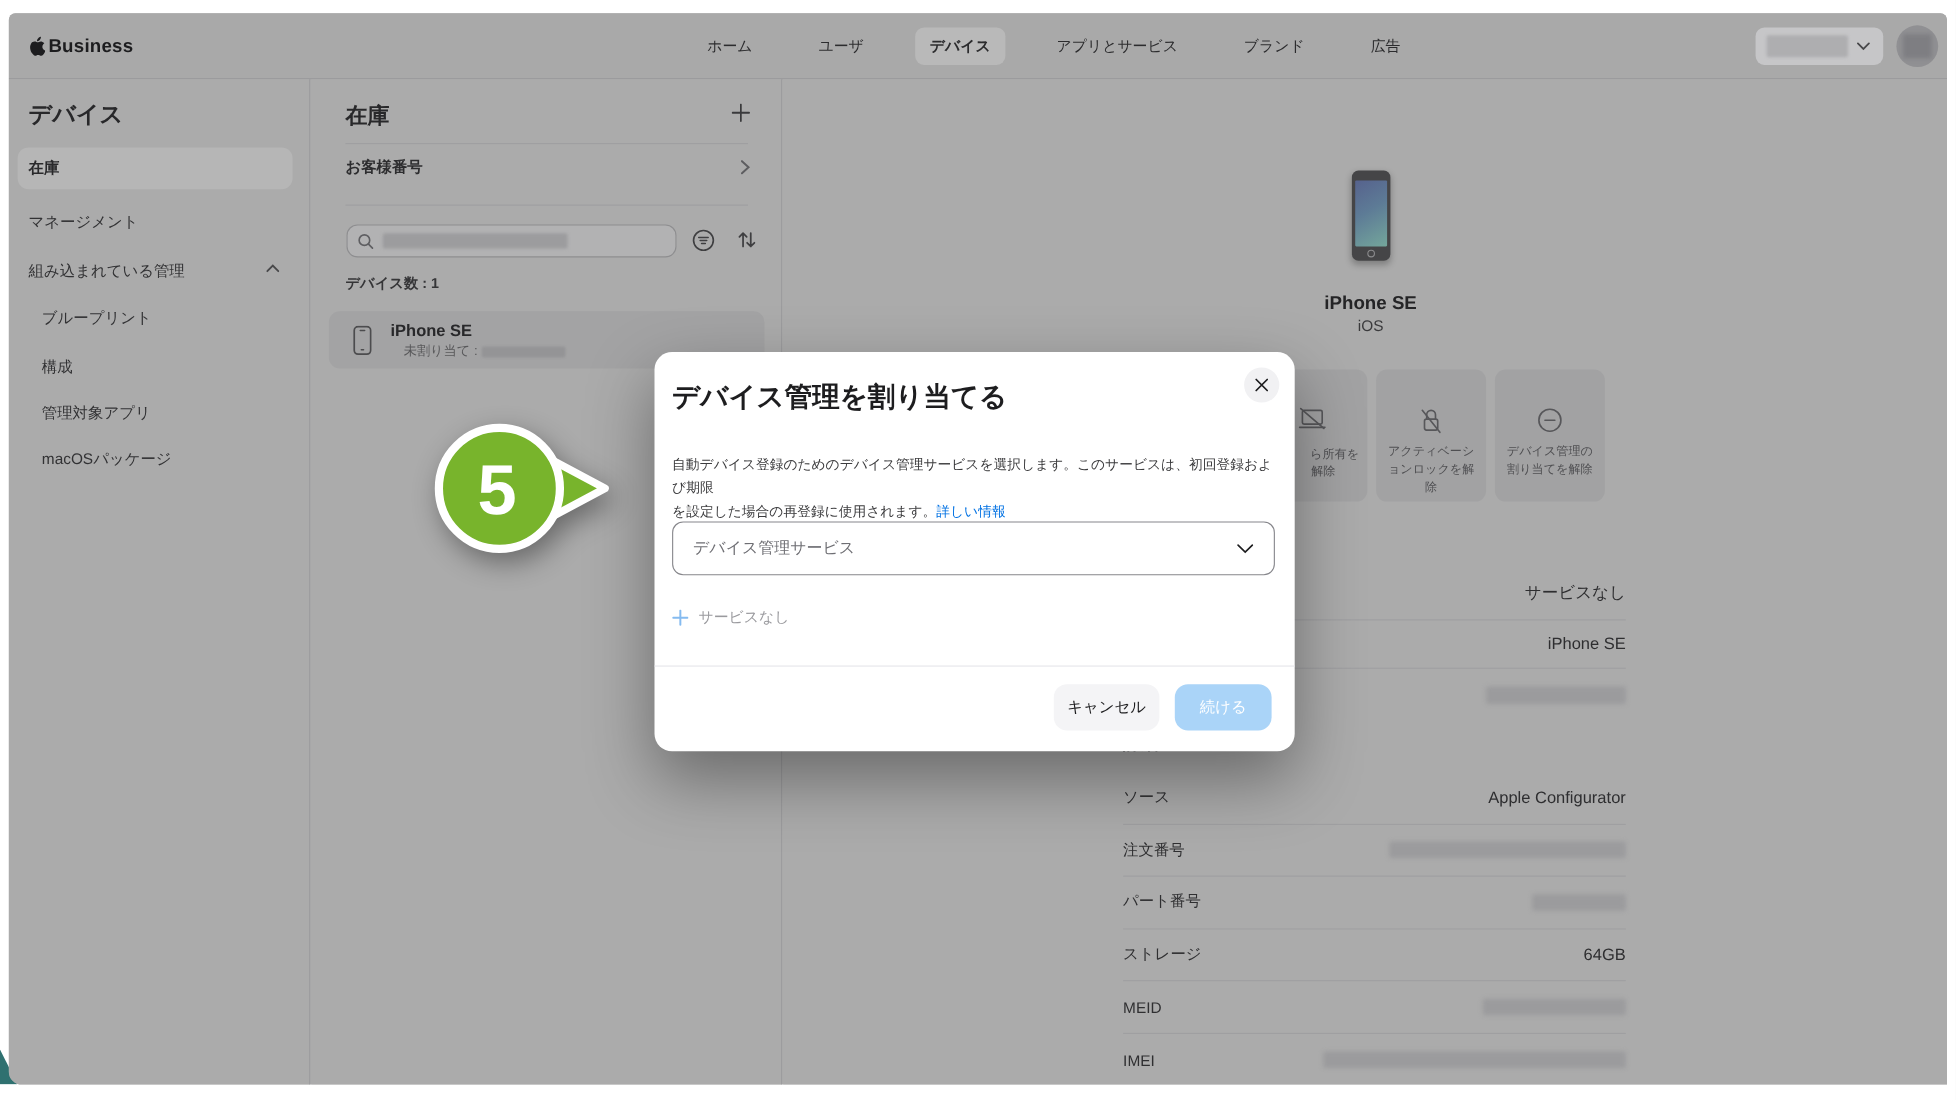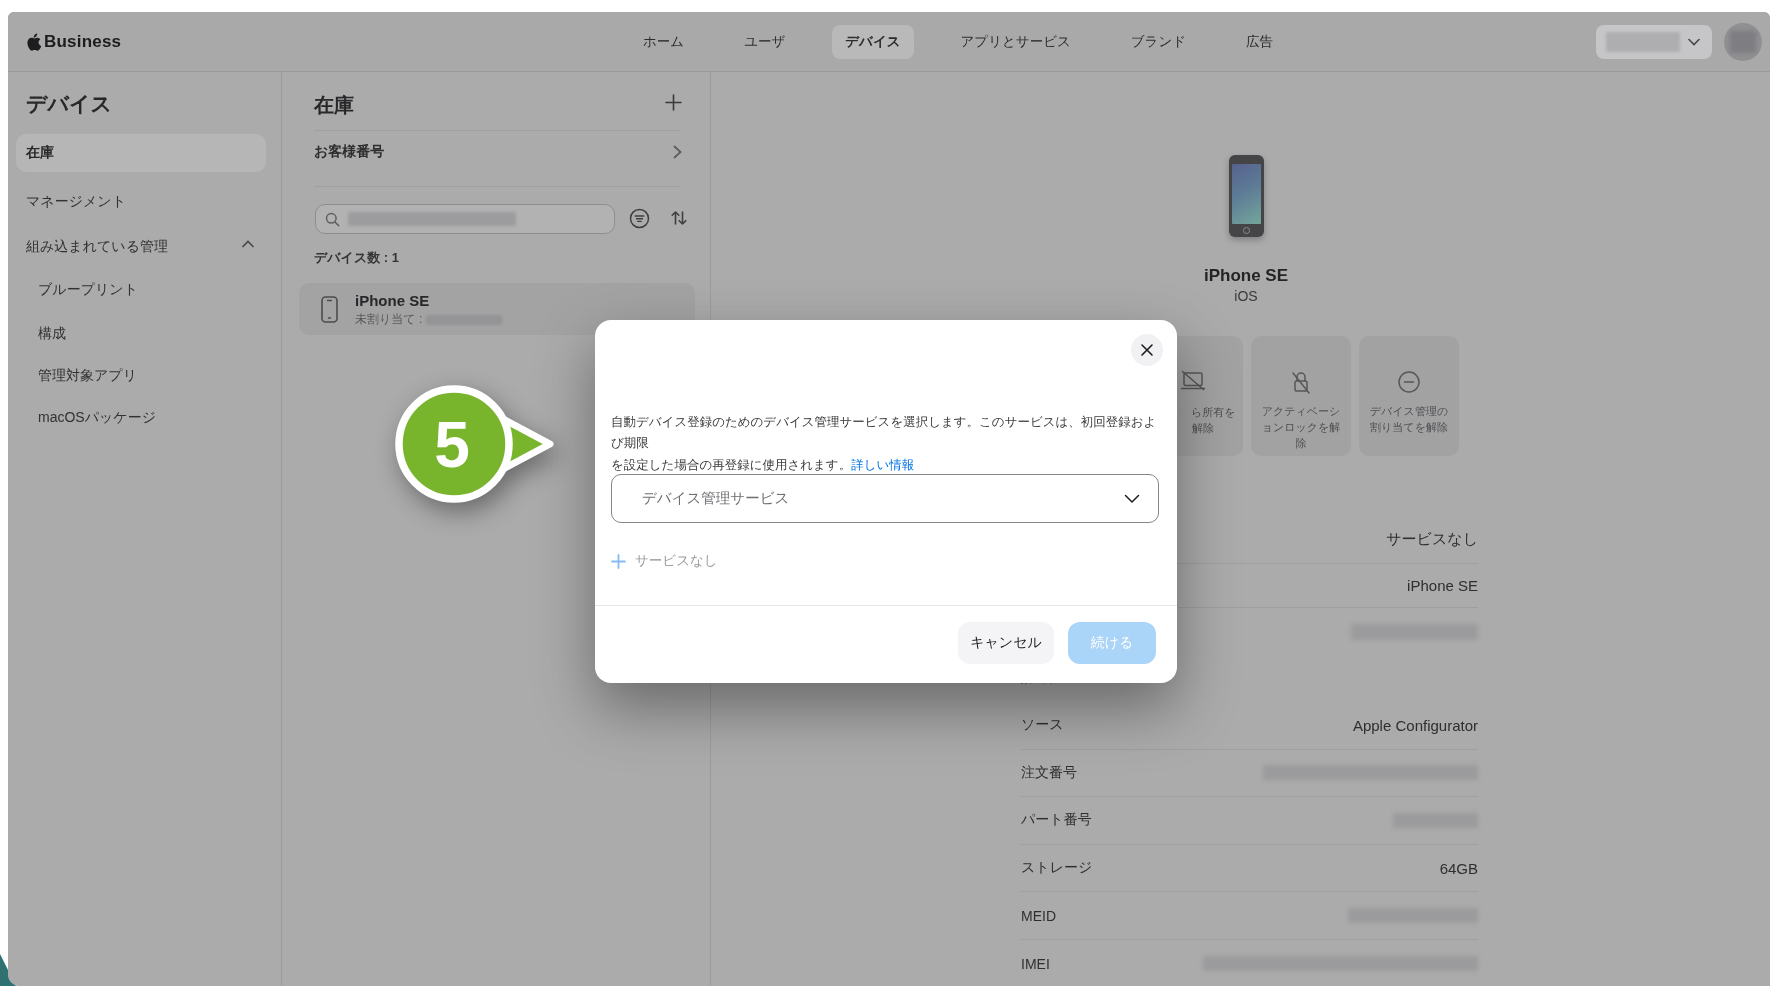--- a/index.html
+++ b/index.html
@@ -48,21 +48,21 @@
   .searchbox { position:absolute; left:32px; top:132px; width:300px; height:30px; background:#b2b2b3;
                border:1.5px solid #8e8e90; border-radius:10px; display:flex; align-items:center; }
   .search-redact { margin-left:8px; width:168px; height:14px; background:#9c9c9e; border-radius:2px; filter:blur(1.5px); }
   .filter-btn { position:absolute; left:346px; top:136px; }
   .sort-btn { position:absolute; left:386px; top:136px; }
   .count-label { position:absolute; left:31px; top:177px; font-size:13px; font-weight:700; color:#353537; }
   .device-card { position:absolute; left:16px; top:211px; width:396px; height:52px; background:#a3a3a4;
                  border-radius:10px; }
   .device-phone-icon { position:absolute; left:22px; top:13px; }
   .device-name { position:absolute; left:56px; top:9px; font-size:15px; font-weight:700; color:#28282a; }
-  .device-status { position:absolute; left:56px; top:28px; font-size:12px; color:#58585a; display:flex; align-items:center; }
+  .device-status { position:absolute; left:68px; top:28px; font-size:12px; color:#58585a; display:flex; align-items:center; }
   .device-redact { margin-left:4px; width:76px; height:10px; background:#949496; border-radius:2px; filter:blur(1.2px); }
   
   .rightpanel { position:absolute; left:704px; top:60px; right:0; bottom:0; background:#ababab; }
   .hero-phone { position:absolute; left:517px; top:83px; width:35px; height:82px; background:#454547;
                 border-radius:6px; box-shadow:0 3px 6px rgba(0,0,0,.25); }
   .hero-screen { position:absolute; left:3px; top:9px; right:3px; bottom:13px; border-radius:1px;
                  background:linear-gradient(160deg,#8franch 0%); 
                  background:linear-gradient(150deg,#56628d 0%,#5d7b96 45%,#74a69b 100%); }
   .hero-home { position:absolute; left:50%; bottom:3px; width:7px; height:7px; margin-left:-3.5px;
                border:1px solid #8a8a8c; border-radius:50%; }
@@ -92,21 +92,21 @@
   
   .modal { position:absolute; left:587px; top:308px; width:582px; height:363px; background:#ffffff;
            border-radius:16px; box-shadow:0 25px 60px rgba(0,0,0,.38); z-index:10; }
   .modal-title { position:absolute; left:16px; top:24px; font-size:25px; font-weight:700; color:#1d1d1f; }
   .modal-close { position:absolute; right:14px; top:14px; width:32px; height:32px; border-radius:50%;
                  background:#f1f1f3; display:flex; align-items:center; justify-content:center; cursor:pointer; }
   .modal-desc { position:absolute; left:16px; top:92px; width:552px; font-size:12.5px; line-height:1.7; color:#3c3c3e; }
   .modal-desc .lnk { color:#0071e3; cursor:pointer; }
   .modal-select { position:absolute; left:16px; top:154px; width:548px; height:49px; background:#fff;
                   border:1px solid #86868b; border-radius:10px; display:flex; align-items:center;
-                  justify-content:space-between; cursor:pointer;padding-left:12px; }
+                  justify-content:space-between; cursor:pointer; }
   .sel-ph { margin-left:18px; font-size:14.5px; color:#6e6e73; }
   .sel-chev { margin-right:18px; display:flex; }
   .add-row { position:absolute; left:16px; top:232px; display:flex; align-items:center; gap:9px; }
   .add-label { font-size:13.5px; color:#9a9a9e; }
   .modal-div { position:absolute; left:0; right:0; top:285px; height:1px; background:#e5e5ea; }
   .btn { position:absolute; top:302px; height:42px; border:none; border-radius:12px; font-size:14px;
          font-family:inherit; cursor:pointer; }
   .btn-cancel { left:363px; width:96px; background:#f4f4f6; color:#1d1d1f; }
   .btn-continue { left:473px; width:88px; background:#aad4f8; color:#ffffff; }
   
@@ -276,20 +276,21 @@
         <span class="row-redact" style="width:130px;"></span>
       </div>
       <div class="det-row">
         <span class="lbl">IMEI</span>
         <span class="row-redact" style="width:275px;"></span>
       </div>
     </div>
   </div>
 
   <div class="modal">
+    <div class="modal-title">デバイス管理を割り当てる</div>
     <div class="modal-close">
       <svg width="14" height="14" viewBox="0 0 14 14">
         <path d="M2 2 L12 12 M12 2 L2 12" stroke="#1d1d1f" stroke-width="1.6" stroke-linecap="round"></path>
       </svg>
     </div>
     <div class="modal-desc">
       <span style="display:block;">自動デバイス登録のためのデバイス管理サービスを選択します。このサービスは、初回登録および期限</span>
       <span><span>を設定した場合の再登録に使用されます。</span><span class="lnk">詳しい情報</span></span>
     </div>
     <div class="modal-select">

